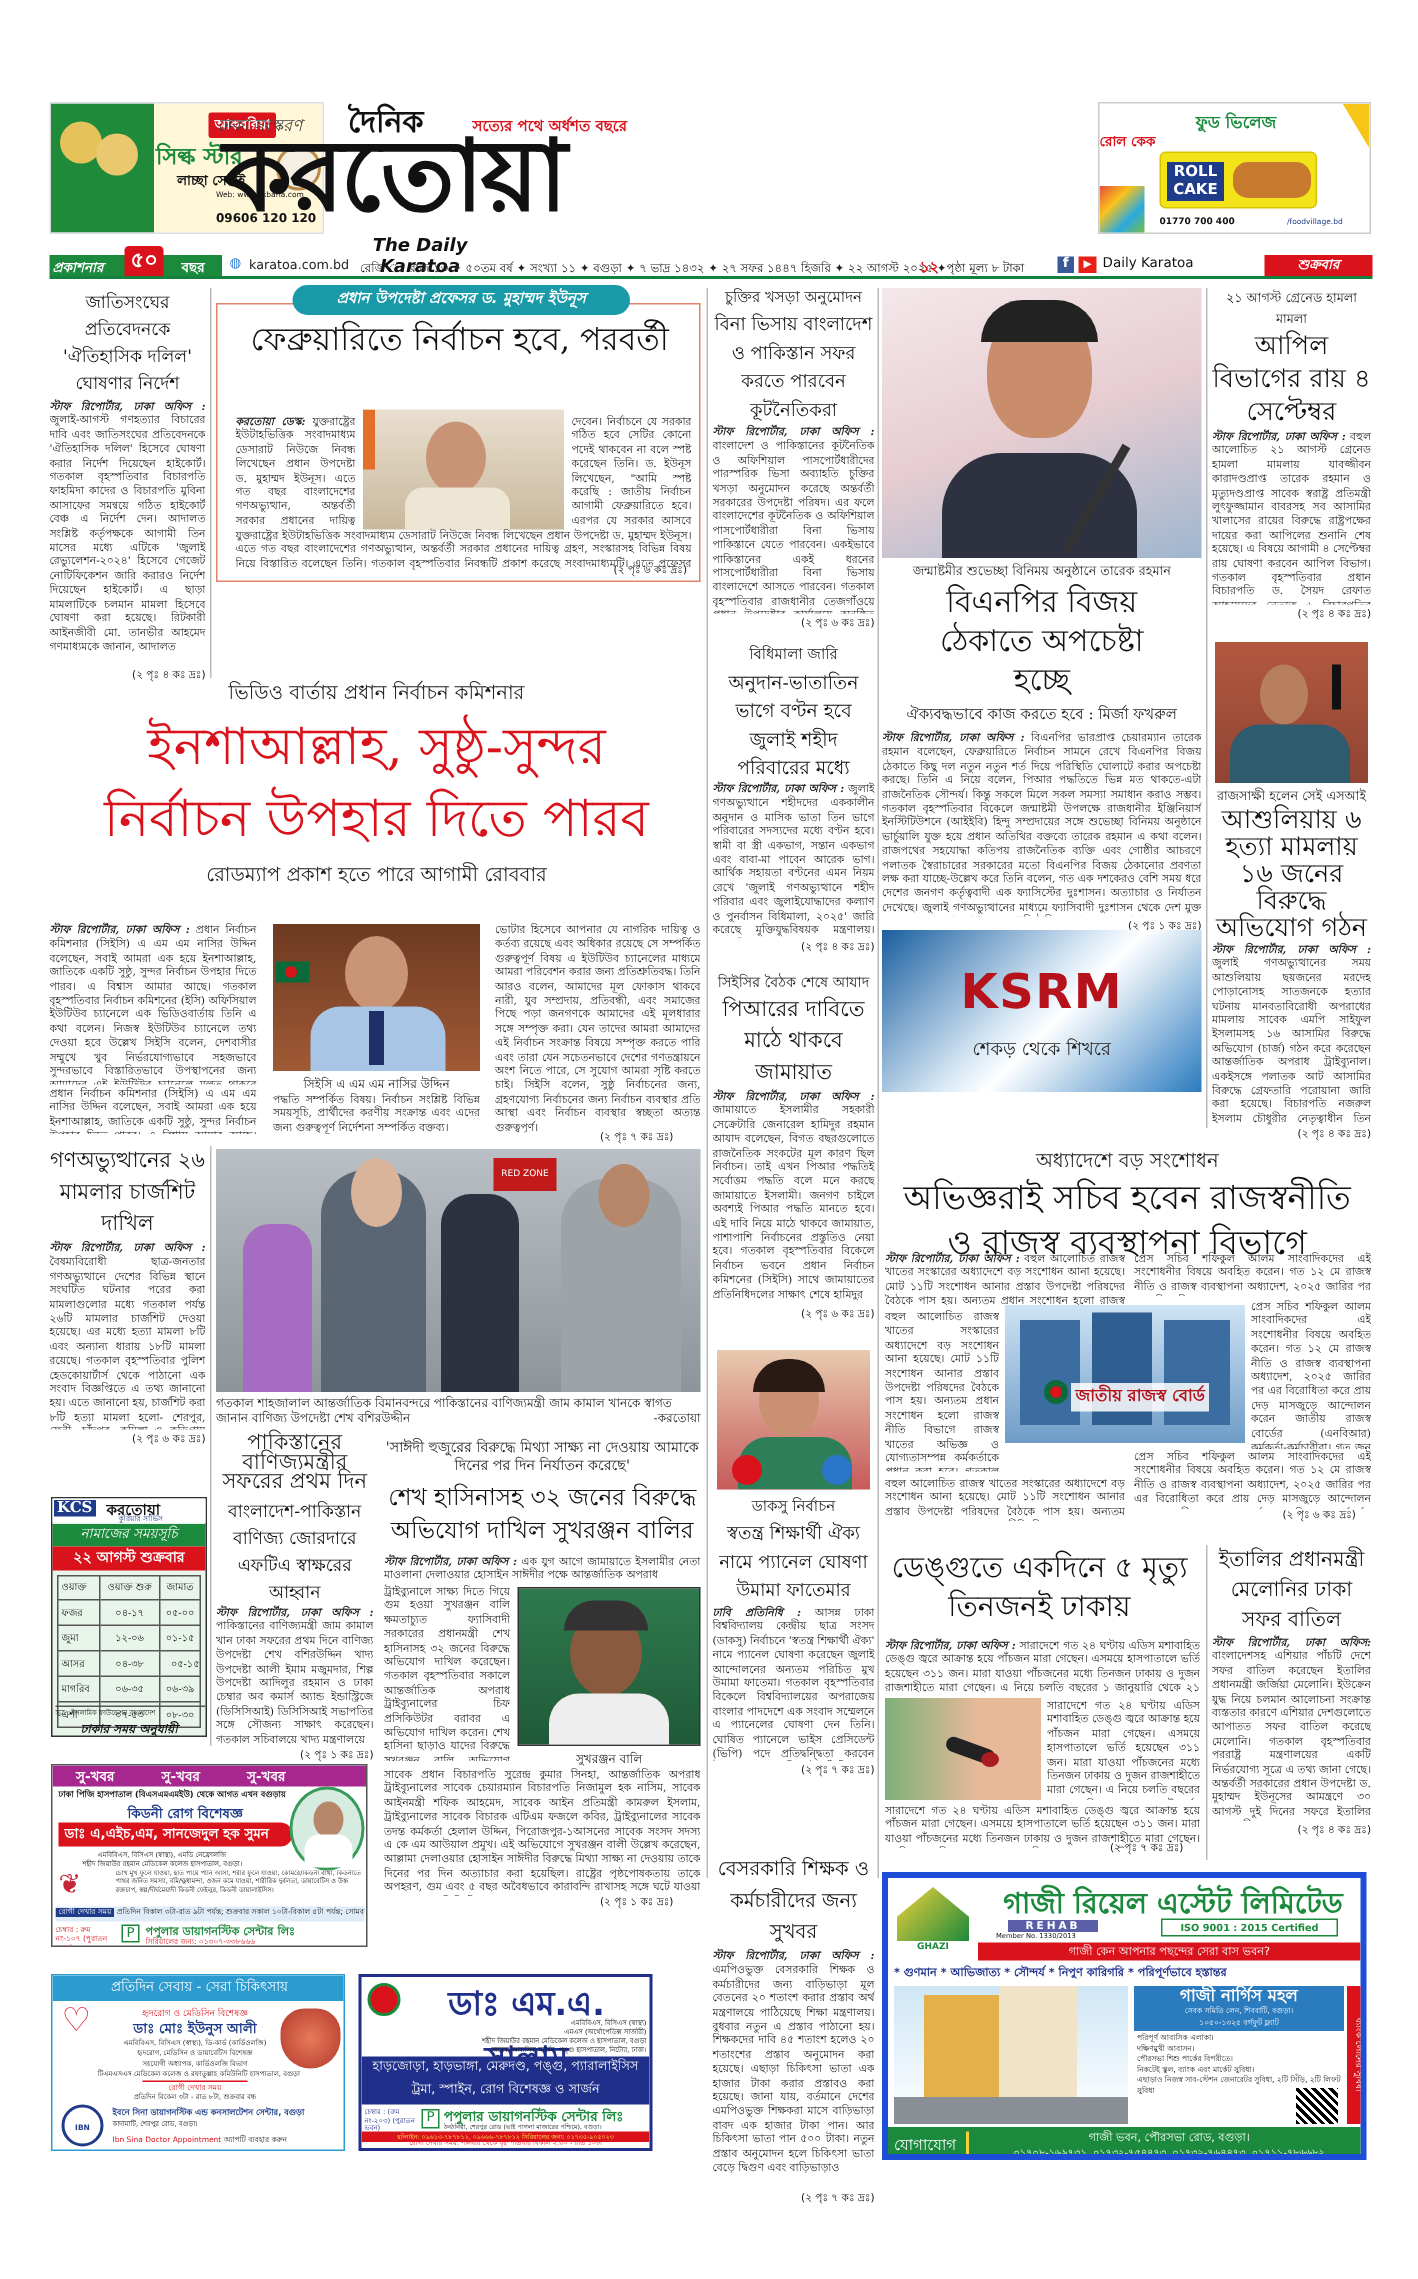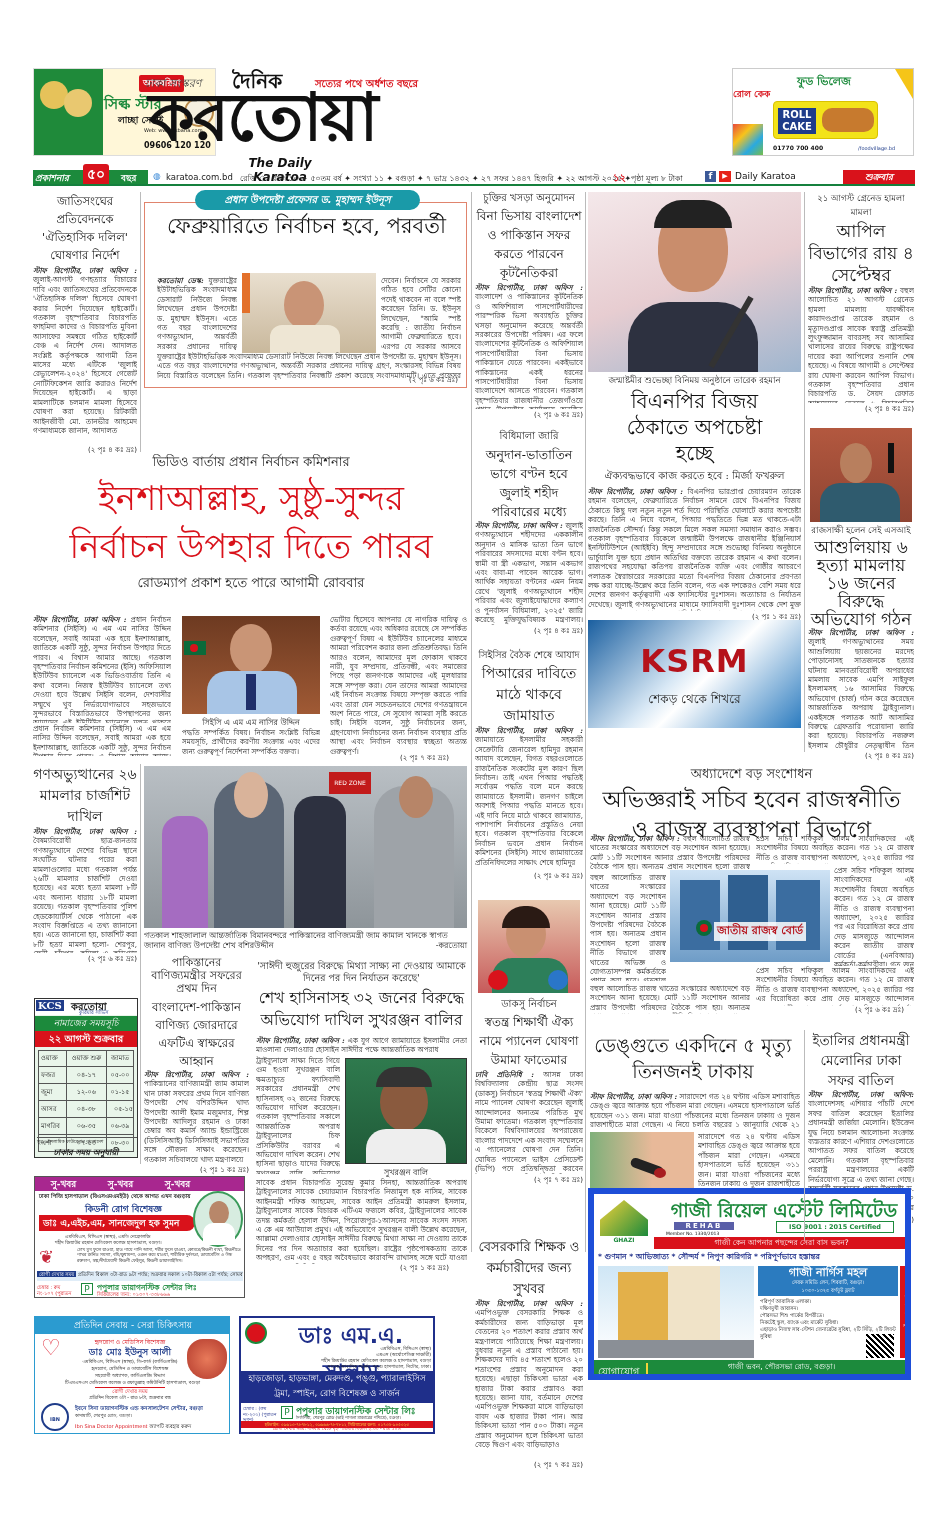--- a/index.html
+++ b/index.html
@@ -197,21 +197,21 @@
   <div class="abs" style="left:70px;top:14px;width:70px;height:148px;background:#5b6675;border-radius:30px 30px 0 0"></div>
   <div class="abs" style="left:90px;top:6px;width:34px;height:46px;border-radius:50%;background:#d9b39a"></div>
   <div class="abs" style="left:150px;top:30px;width:52px;height:132px;background:#2d3140;border-radius:20px 20px 0 0"></div>
   <div class="abs" style="left:230px;top:20px;width:80px;height:142px;background:#9ea3a8;border-radius:30px 30px 0 0"></div>
   <div class="abs" style="left:255px;top:10px;width:34px;height:42px;border-radius:50%;background:#b78568"></div>
   <div class="abs" style="left:185px;top:6px;width:42px;height:22px;background:#c21a1a;color:#fff;font-size:6px;text-align:center;line-height:22px">RED ZONE</div>
 </div>
 <div class="cap abs" style="left:144px;top:931px;width:323px;text-align:left;font-size:8px;line-height:10px"><span>গতকাল শাহজালাল আন্তর্জাতিক বিমানবন্দরে পাকিস্তানের বাণিজ্যমন্ত্রী জাম কামাল খানকে স্বাগত জানান বাণিজ্য উপদেষ্টা শেখ বশিরউদ্দীন</span> <span style="float:right">-করতোয়া</span></div>
 
 <div class="abs" style="left:144px;top:956px;width:105px">
-  <div class="kick" style="font-size:11px;line-height:13px">পাকিস্তানের বাণিজ্যমন্ত্রীর সফরের প্রথম দিন</div>
+  <div class="kick" style="font-size:14px;line-height:13px">পাকিস্তানের বাণিজ্যমন্ত্রীর সফরের প্রথম দিন</div>
   <div class="hd" style="font-size:11.5px;line-height:18px;margin-top:3px">বাংলাদেশ-পাকিস্তান বাণিজ্য জোরদারে এফটিএ স্বাক্ষরের আহ্বান</div>
   <div class="body-text" style="height:94px"><span class="by">স্টাফ রিপোর্টার, ঢাকা অফিস :</span> <span>পাকিস্তানের বাণিজ্যমন্ত্রী জাম কামাল খান ঢাকা সফরের প্রথম দিনে বাণিজ্য উপদেষ্টা শেখ বশিরউদ্দিন খাদ্য উপদেষ্টা আলী ইমাম মজুমদার, শিল্প উপদেষ্টা আদিলুর রহমান ও ঢাকা চেম্বার অব কমার্স অ্যান্ড ইন্ডাস্ট্রিজে (ডিসিসিআই) ডিসিসিআই সভাপতির সঙ্গে সৌজন্য সাক্ষাৎ করেছেন। গতকাল সচিবালয়ে খাদ্য মন্ত্রণালয়ে</span></div>
   <span class="cont">(২ পৃঃ ১ কঃ দ্রঃ)</span>
 </div>
 
 <div class="abs" style="left:256px;top:960px;width:211px">
   <div class="kick" style="font-size:9.5px;line-height:12px">'সাঈদী হুজুরের বিরুদ্ধে মিথ্যা সাক্ষ্য না দেওয়ায় আমাকে দিনের পর দিন নির্যাতন করেছে'</div>
   <div class="hd" style="font-size:15.5px;line-height:22px;margin-top:3px">শেখ হাসিনাসহ ৩২ জনের বিরুদ্ধে অভিযোগ দাখিল সুখরঞ্জন বালির</div>
 </div>
 <div class="body-text abs" style="left:256px;top:1036px;width:211px;height:18px"><span class="by">স্টাফ রিপোর্টার, ঢাকা অফিস :</span> <span>এক যুগ আগে জামায়াতে ইসলামীর নেতা মাওলানা দেলাওয়ার হোসাইন সাঈদীর পক্ষে আন্তর্জাতিক অপরাধ</span></div>
@@ -369,21 +369,21 @@
     <div style="font-size:8.5px;line-height:15px">ট্রমা, স্পাইন, রোগ বিশেষজ্ঞ ও সার্জন</div>
   </div>
   <div class="abs" style="left:2px;top:88px;width:36px;font-size:4.6px;line-height:5.5px;color:#1f2f8a">চেম্বার : (রুম নং-২০৩) (পুরাতন ভবন)</div>
   <div class="abs" style="left:40px;top:88px;width:12px;height:13px;border:1px solid #1c8a3c;color:#1c8a3c;font-size:9px;text-align:center;line-height:11px">P</div>
   <div class="abs" style="left:55px;top:86px;font-size:9px;font-weight:bold;color:#1c8a3c">পপুলার ডায়াগনস্টিক সেন্টার লিঃ</div>
   <div class="abs" style="left:55px;top:97px;width:138px;font-size:4.2px">ঠনঠনিয়া, শেরপুর রোড (ভাই পাগলা মাজারের পশ্চিমে), বগুড়া।</div>
   <div class="abs" style="left:0;top:103px;width:192px;height:7px;background:#d9121b;color:#ffe14a;font-size:4.2px;text-align:center;line-height:7px;white-space:nowrap;overflow:hidden">হটলাইন: ০৯৬১৩-৭৮৭৮১২, ০৯৬৬৬-৭৮৭৮১২ সিরিয়ালের জন্য: ০১৭৩৫-৯০৫০২৩</div>
   <div class="abs" style="left:0;top:108px;width:192px;font-size:4.5px;color:#d9121b;text-align:center">রোগী দেখার সময়: শনিবার থেকে বৃহস্পতিবার বিকাল ২.৩০ - রাত ১০টা</div>
 </div>
 
-<div class="abs" style="left:588px;top:1188px;width:323px;height:192px;border:6px solid #1d4ed8;background:#fff;overflow:hidden">
+<div class="abs" style="left:588px;top:1248px;width:323px;height:192px;border:4px solid #1d4ed8;background:#fff;overflow:hidden">
   <div class="abs" style="left:6px;top:6px;width:48px;height:36px;background:linear-gradient(135deg,#f2d23a,#1c8a3c);clip-path:polygon(50% 0,100% 55%,100% 100%,0 100%,0 55%)"></div>
   <div class="abs" style="left:6px;top:42px;width:48px;font-size:6px;color:#1c8a3c;text-align:center;font-weight:bold">GHAZI</div>
   <div class="abs" style="left:60px;top:2px;width:260px;font-size:19px;font-weight:bold;color:#1c8a3c;text-align:center">গাজী রিয়েল এস্টেট লিমিটেড</div>
   <div class="abs" style="left:80px;top:28px;width:60px;background:#5a5fa8;color:#fff;font-size:7px;text-align:center;font-weight:bold;letter-spacing:2px">REHAB</div>
   <div class="abs" style="left:72px;top:37px;font-size:4.5px">Member No. 1330/2013</div>
   <div class="abs" style="left:182px;top:27px;width:118px;height:12px;border:1px solid #1c8a3c;color:#1c8a3c;font-size:6.5px;font-weight:bold;text-align:center;line-height:11px">ISO 9001 : 2015 Certified</div>
   <div class="abs" style="left:60px;top:43px;width:255px;height:12px;background:#d9121b;color:#fff;font-size:7.5px;text-align:center;line-height:12px">গাজী কেন আপনার পছন্দের সেরা বাস ভবন?</div>
   <div class="abs" style="left:4px;top:57px;width:315px;font-size:7.5px;color:#1f2f8a;font-weight:bold;white-space:nowrap">* গুণমান  * আভিজাত্য  * সৌন্দর্য * নিপুণ কারিগরি  * পরিপূর্ণভাবে হস্তান্তর</div>
   <div class="photo" style="left:4px;top:72px;width:156px;height:92px;background:linear-gradient(180deg,#cfe6f5,#fff)">
     <div class="abs" style="left:20px;top:6px;width:50px;height:82px;background:#e3b04a"></div>

